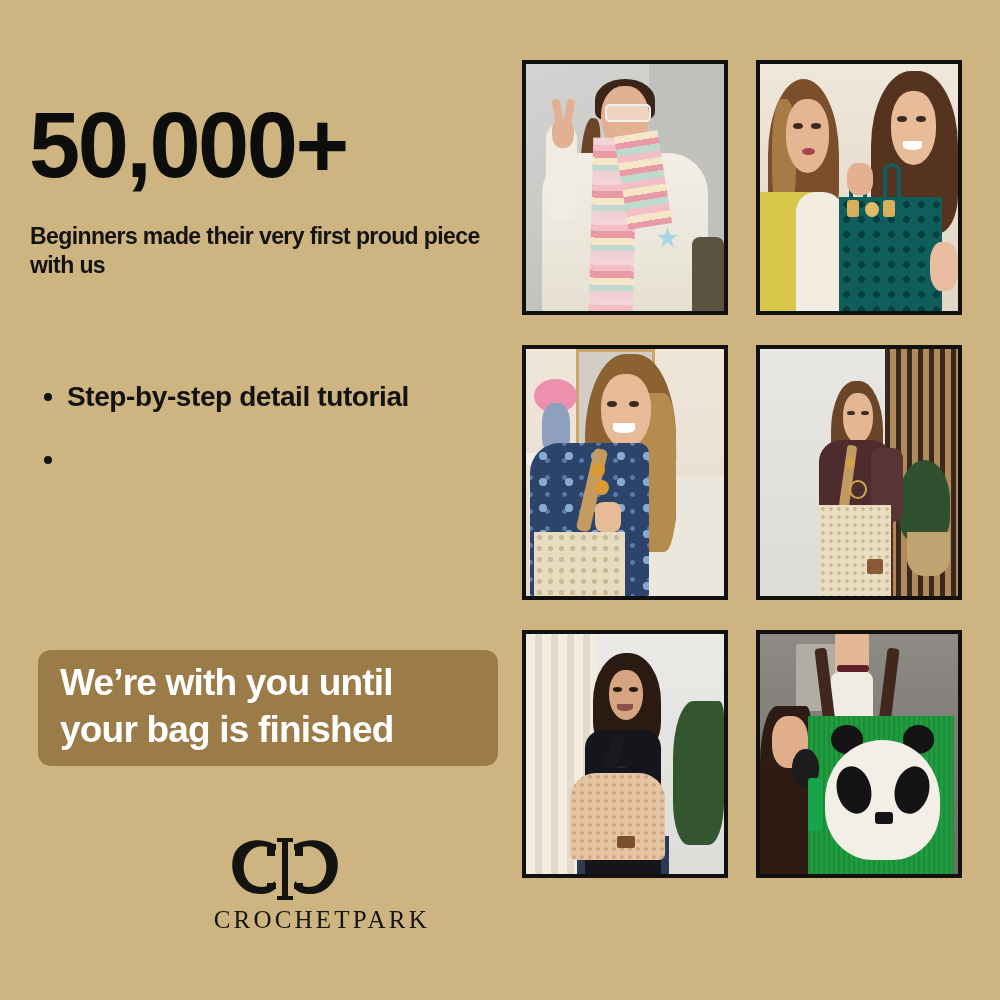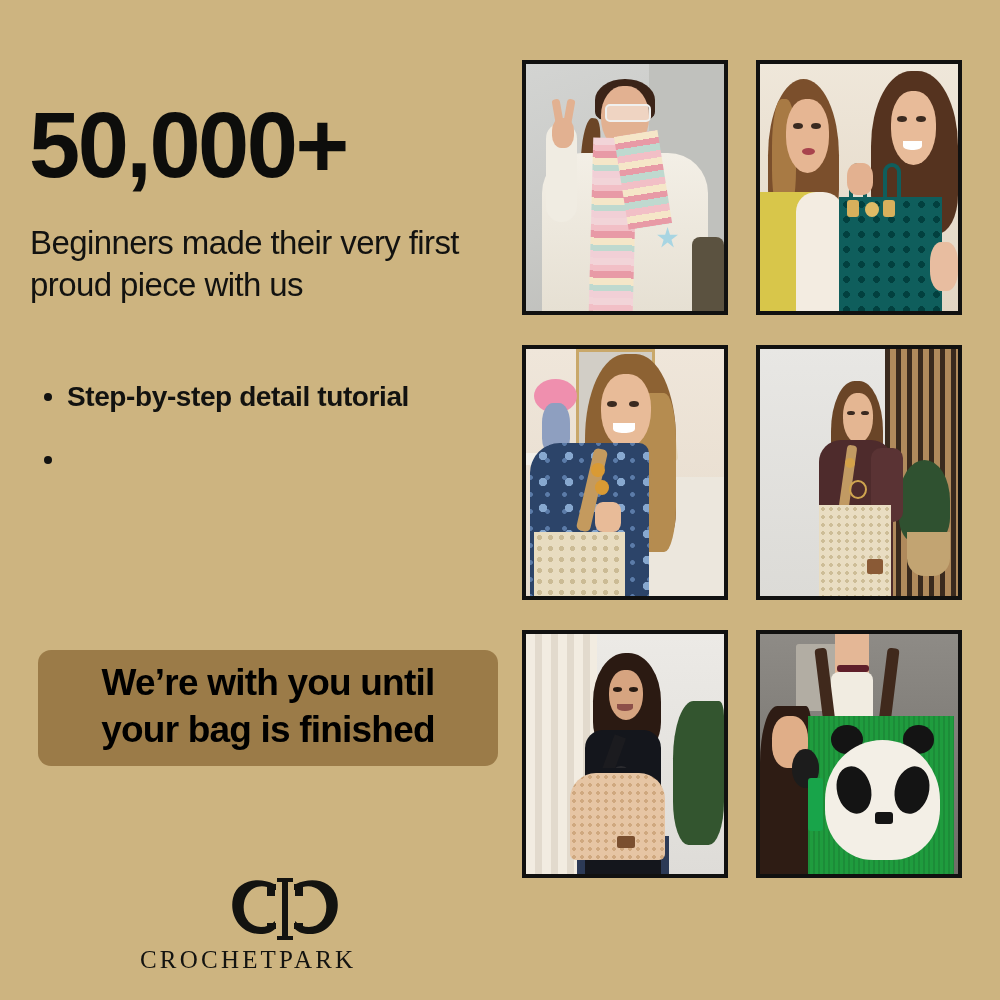--- a/index.html
+++ b/index.html
@@ -40,23 +40,23 @@
     letter-spacing: -2.5px;
     color: #0d0d0b;
     white-space: nowrap;
   }
 
   .subhead {
     position: absolute;
     left: 30px;
     top: 222px;
     width: 480px;
-    font-size: 33px;
+    font-size: 23px;
     line-height: 1.28;
-    font-weight: 400;
+    font-weight: 700;
     letter-spacing: -0.6px;
     color: #121210;
   }
 
   .bullets {
     position: absolute;
     left: 30px;
     top: 365px;
     width: 470px;
     margin: 12px;
@@ -93,31 +93,30 @@
     background: #9b7b48;
     border-radius: 13px;
     box-sizing: border-box;
     padding: 9px 22px 0 22px;
   }
   .banner-line {
     font-size: 37px;
     line-height: 1.28;
     font-weight: 800;
     letter-spacing: -0.8px;
-    color: #000000;
-    text-align: center;
+    color: #ffffff;
   }
 
   
   .logo {
     position: absolute;
     left: 140px;
-    top: 878px;
+    top: 838px;
     width: 290px;
-    text-align: left;
+    text-align: right;
   }
   .monogram {
     position: relative;
     width: 116px;
     height: 62px;
     margin: 0 auto 6px auto;
   }
   .monogram svg { display: block; }
   .wordmark {
     font-family: "Liberation Serif", serif;

